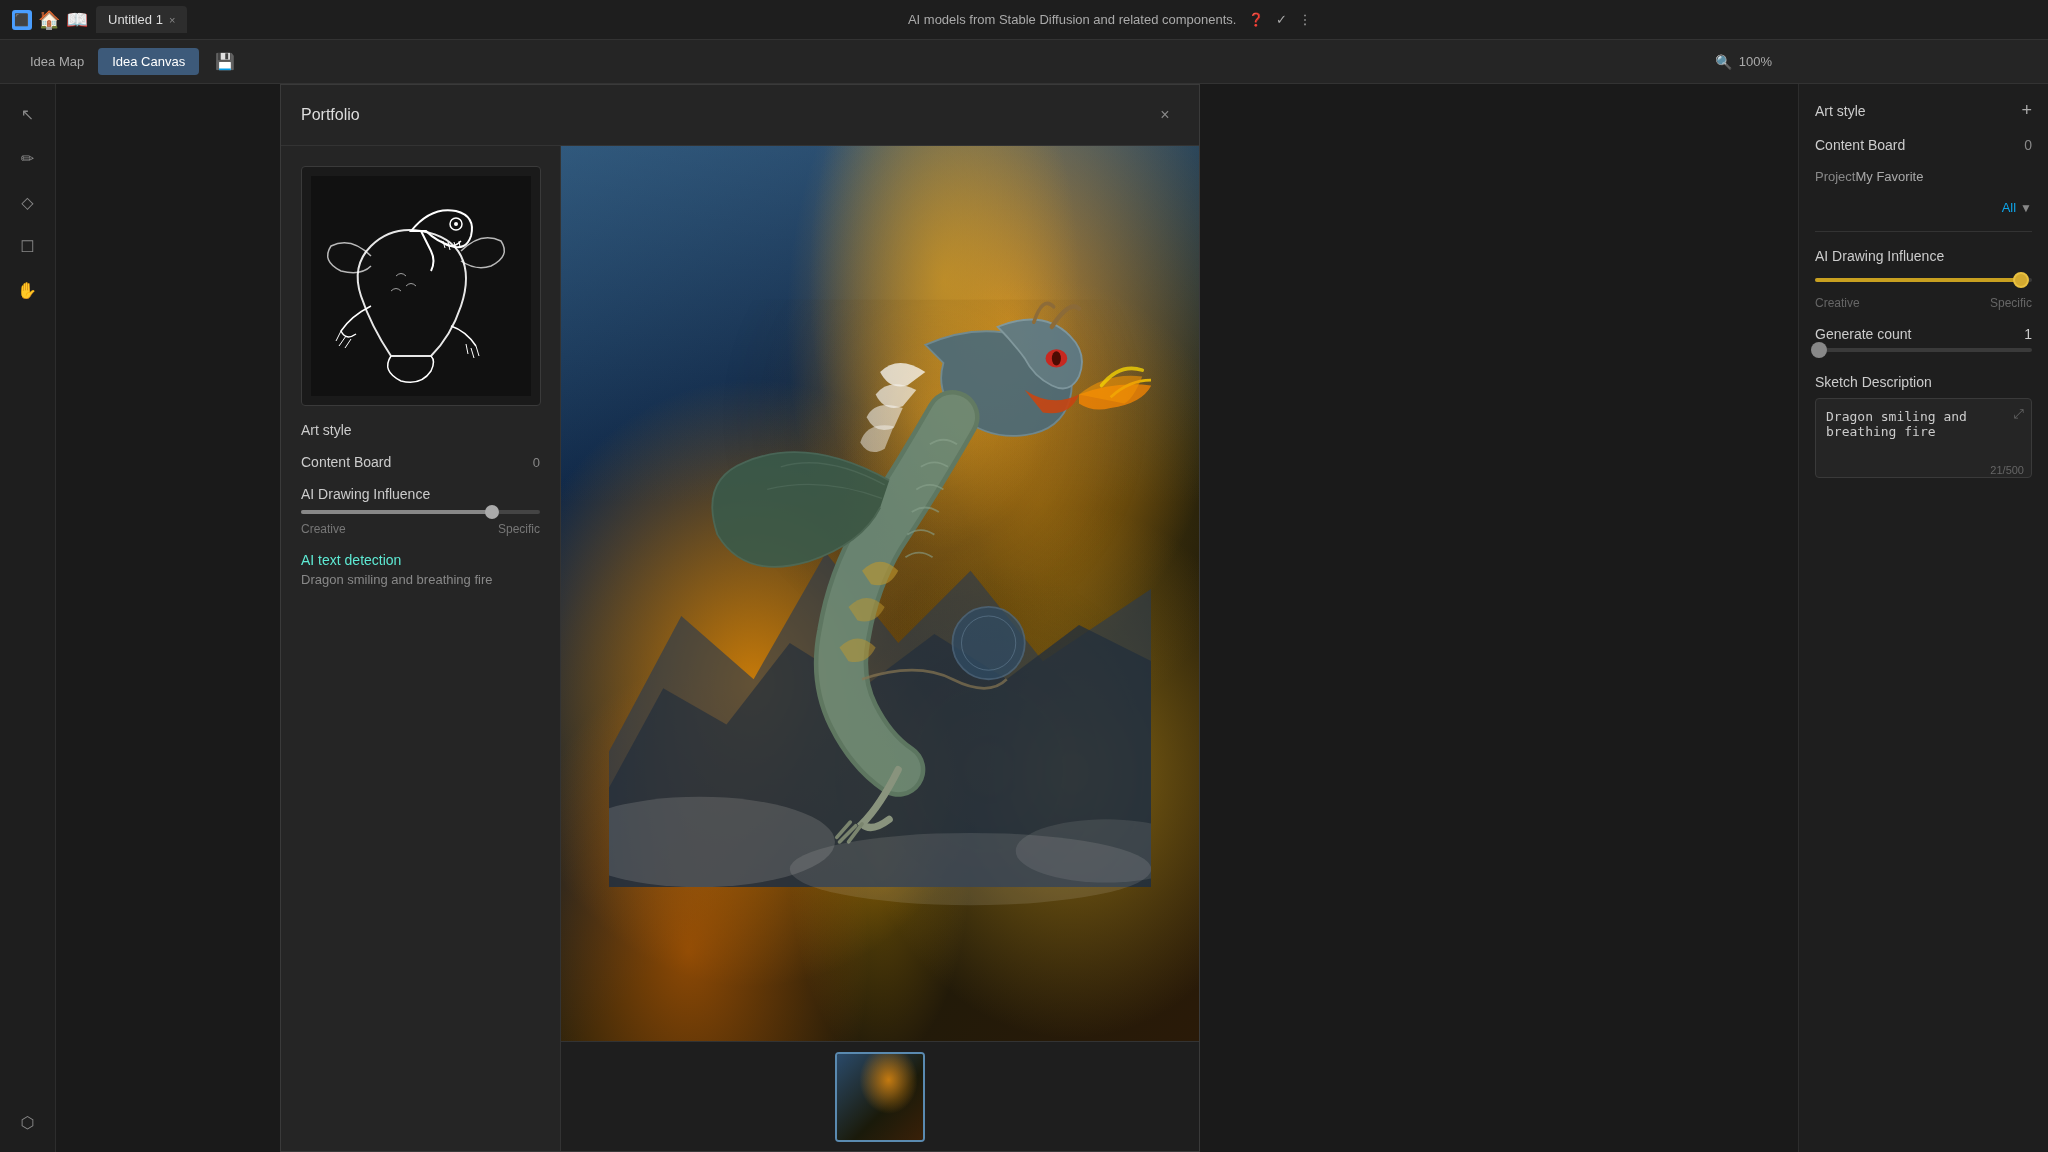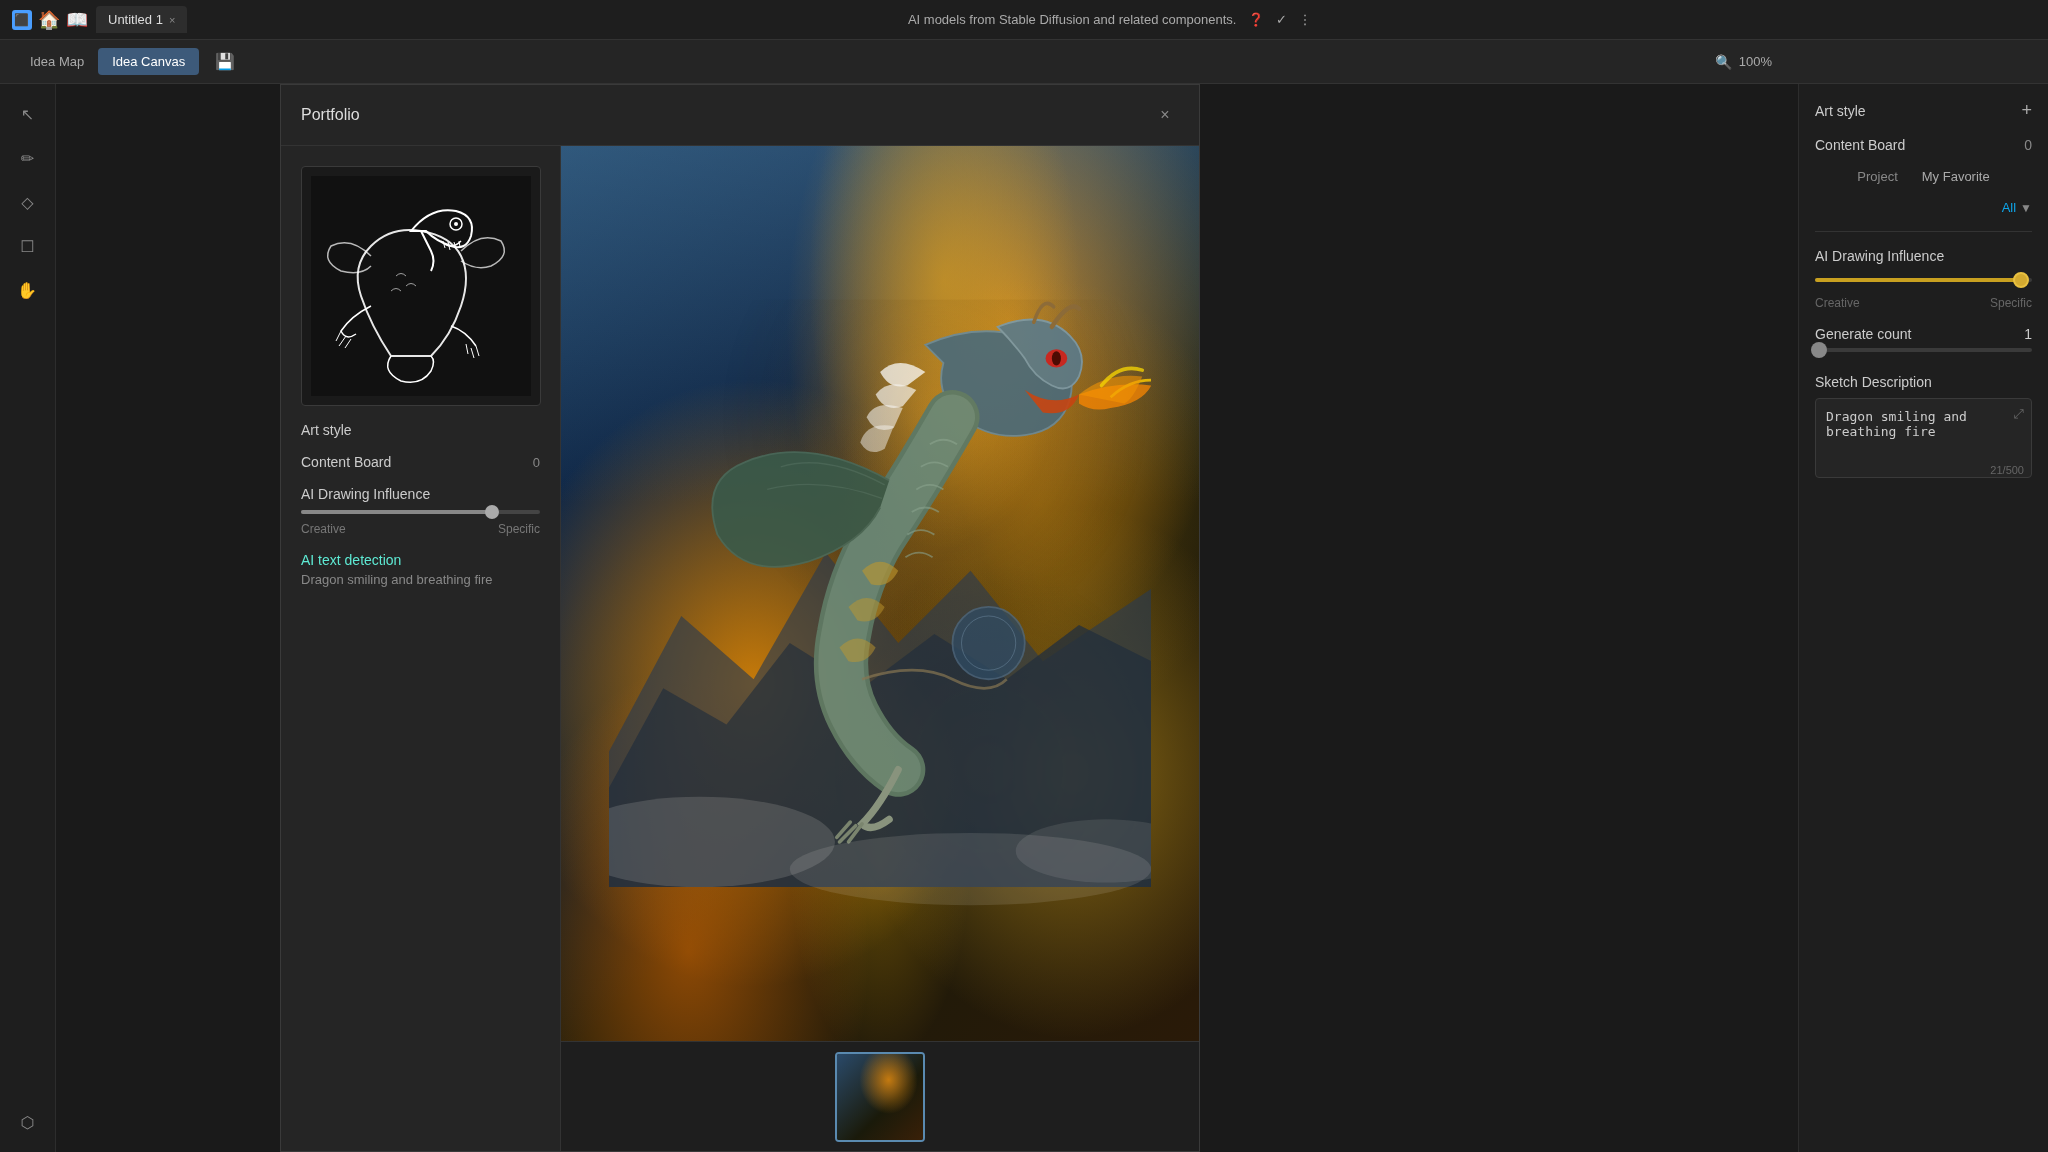--- a/index.html
+++ b/index.html
@@ -360,22 +360,21 @@
     }
     .right-add {
       font-size: 18px;
       color: #aaa;
       cursor: pointer;
     }
 
     .project-row {
       display: flex;
       align-items: center;
-      justify-content: center;
-      gap: 24px;
+      justify-content: flex-start;
     }
     .project-label {
       font-size: 13px;
       color: #888;
     }
     .project-name {
       font-size: 13px;
       color: #aaa;
     }
     .dropdown-row {

